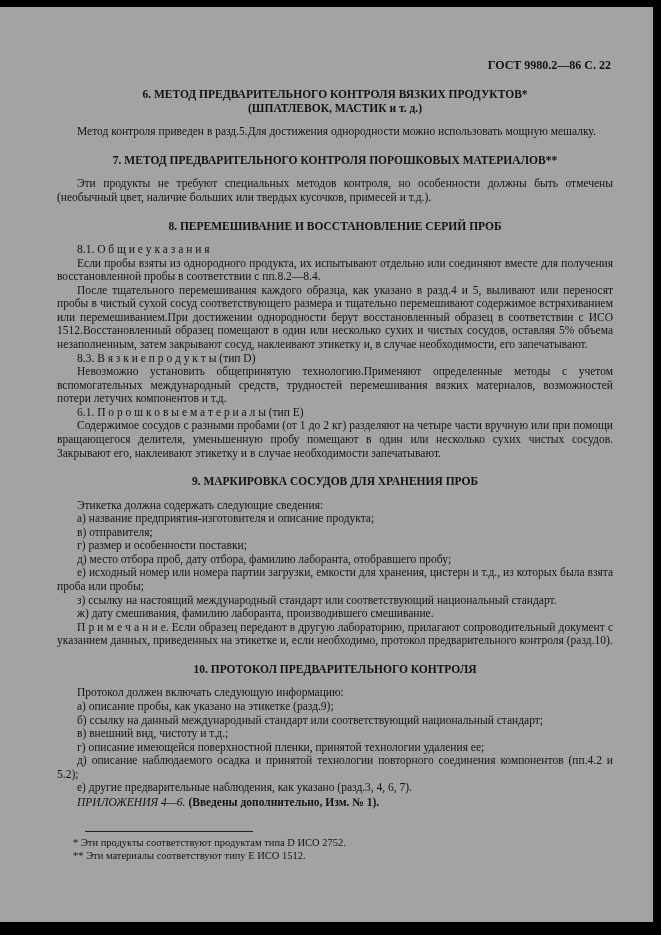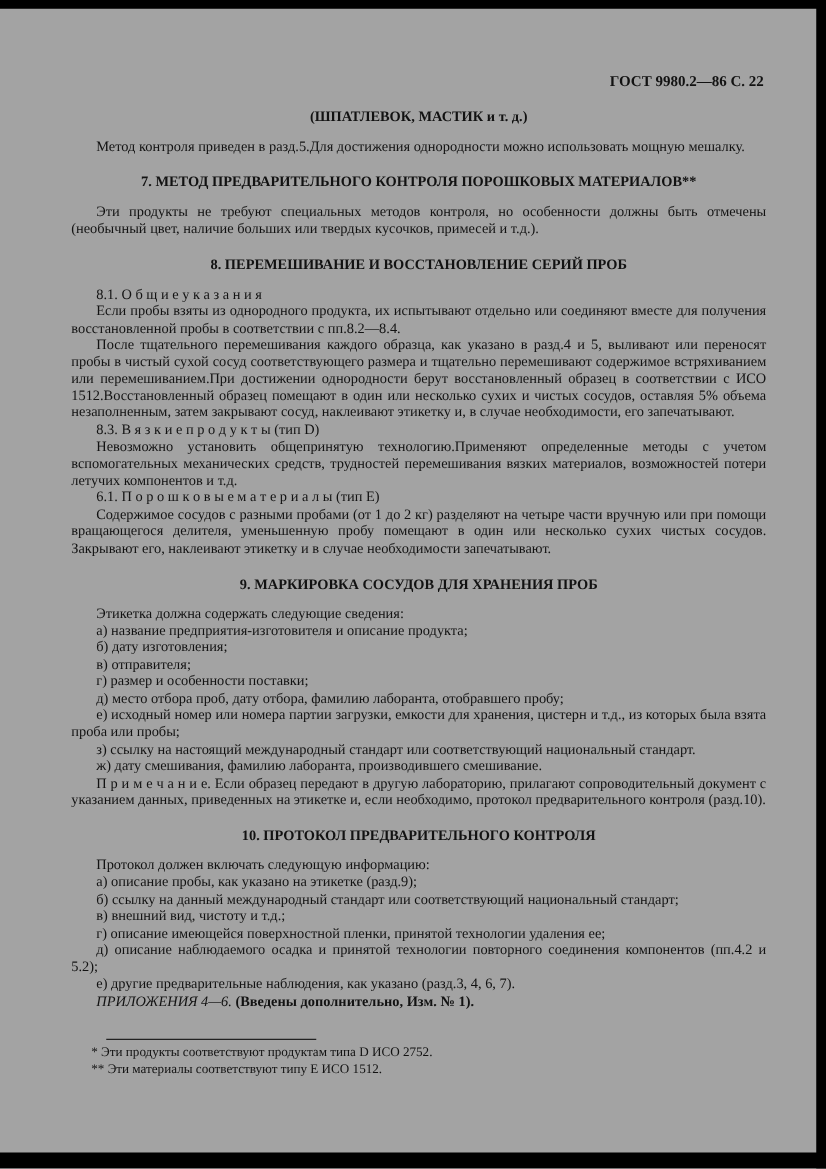--- a/index.html
+++ b/index.html
@@ -70,40 +70,40 @@
 <div class="page">
   <div class="edge edge-top"></div>
   <div class="edge edge-right"></div>
   <div class="edge edge-bottom"></div>
 
   <div class="content">
 
     <div class="doc-ref">ГОСТ 9980.2—86 С. 22</div>
 
     <div class="sec-heading">
+      <div>6. МЕТОД ПРЕДВАРИТЕЛЬНОГО КОНТРОЛЯ ВЯЗКИХ ПРОДУКТОВ*</div>
       <div>(ШПАТЛЕВОК, МАСТИК и т. д.)</div>
     </div>
     <p>Метод контроля приведен в разд.5.Для достижения однородности можно использовать мощную мешалку.</p>
 
     <div class="sec-heading">7. МЕТОД ПРЕДВАРИТЕЛЬНОГО КОНТРОЛЯ ПОРОШКОВЫХ МАТЕРИАЛОВ**</div>
     <p>Эти продукты не требуют специальных методов контроля, но особенности должны быть отмечены (необычный цвет, наличие больших или твердых кусочков, примесей и т.д.).</p>
 
     <div class="sec-heading">8. ПЕРЕМЕШИВАНИЕ И ВОССТАНОВЛЕНИЕ СЕРИЙ ПРОБ</div>
     <p>8.1. О б щ и е  у к а з а н и я</p>
     <p>Если пробы взяты из однородного продукта, их испытывают отдельно или соединяют вместе для получения восстановленной пробы в соответствии с пп.8.2—8.4.</p>
     <p>После тщательного перемешивания каждого образца, как указано в разд.4 и 5, выливают или переносят пробы в чистый сухой сосуд соответствующего размера и тщательно перемешивают содержимое встряхиванием или перемешиванием.При достижении однородности берут восстановленный образец в соответствии с ИСО 1512.Восстановленный образец помещают в один или несколько сухих и чистых сосудов, оставляя 5% объема незаполненным, затем закрывают сосуд, наклеивают этикетку и, в случае необходимости, его запечатывают.</p>
     <p>8.3. В я з к и е  п р о д у к т ы (тип D)</p>
-    <p>Невозможно установить общепринятую технологию.Применяют определенные методы с учетом вспомогательных механических средств, трудностей перемешивания вязких материалов, возможностей потери летучих компонентов и т.д.</p>
+    <p>Невозможно установить общепринятую технологию.Применяют определенные методы с учетом вспомогательных международный средств, трудностей перемешивания вязких материалов, возможностей потери летучих компонентов и т.д.</p>
     <p>6.1. П о р о ш к о в ы е  м а т е р и а л ы (тип Е)</p>
     <p>Содержимое сосудов с разными пробами (от 1 до 2 кг) разделяют на четыре части вручную или при помощи вращающегося делителя, уменьшенную пробу помещают в один или несколько сухих чистых сосудов. Закрывают его, наклеивают этикетку и в случае необходимости запечатывают.</p>
 
     <div class="sec-heading">9. МАРКИРОВКА СОСУДОВ ДЛЯ ХРАНЕНИЯ ПРОБ</div>
     <p>Этикетка должна содержать следующие сведения:</p>
     <p>а) название предприятия-изготовителя и описание продукта;</p>
-    <p>б) дату изготовления;</p>
     <p>в) отправителя;</p>
     <p>г) размер и особенности поставки;</p>
     <p>д) место отбора проб, дату отбора, фамилию лаборанта, отобравшего пробу;</p>
     <p>е) исходный номер или номера партии загрузки, емкости для хранения, цистерн и т.д., из которых была взята проба или пробы;</p>
     <p>з) ссылку на настоящий международный стандарт или соответствующий национальный стандарт.</p>
     <p>ж) дату смешивания, фамилию лаборанта, производившего смешивание.</p>
     <p>П р и м е ч а н и е. Если образец передают в другую лабораторию, прилагают сопроводительный документ с указанием данных, приведенных на этикетке и, если необходимо, протокол предварительного контроля (разд.10).</p>
 
     <div class="sec-heading">10. ПРОТОКОЛ ПРЕДВАРИТЕЛЬНОГО КОНТРОЛЯ</div>
     <p>Протокол должен включать следующую информацию:</p>

